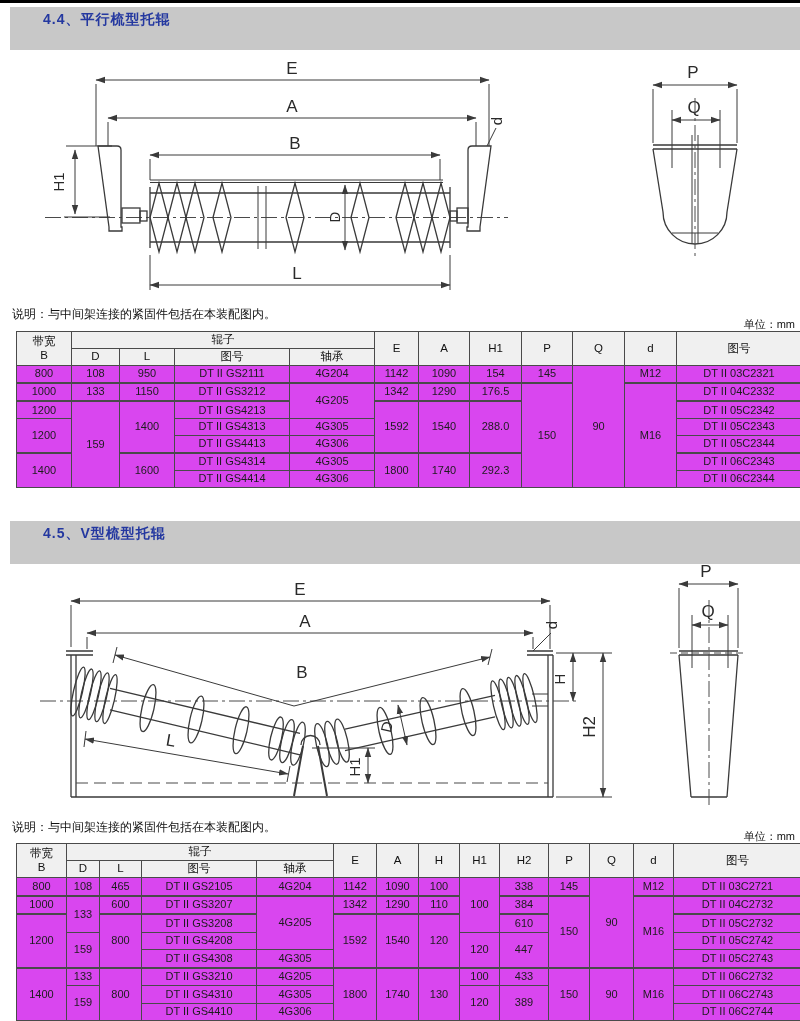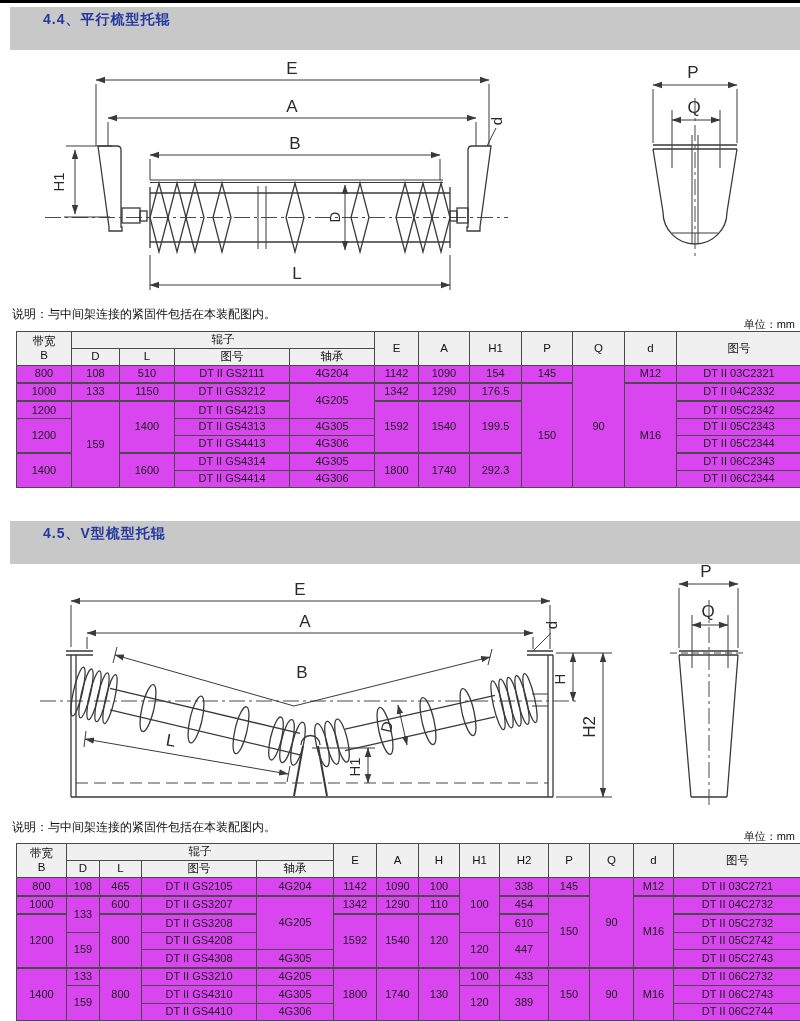--- a/index.html
+++ b/index.html
@@ -152,21 +152,21 @@
         <th>D</th>
         <th>L</th>
         <th>图号</th>
         <th>轴承</th>
       </tr>
     </thead>
     <tbody>
       <tr>
         <td>800</td>
         <td>108</td>
-        <td>510</td>
+        <td>950</td>
         <td>DT II GS2111</td>
         <td>4G204</td>
         <td>1142</td>
         <td>1090</td>
         <td>154</td>
         <td>145</td>
         <td rowspan="7">90</td>
         <td>M12</td>
         <td>DT II 03C2321</td>
       </tr>
@@ -183,21 +183,21 @@
         <td rowspan="6">M16</td>
         <td>DT II 04C2332</td>
       </tr>
       <tr class="grp">
         <td>1200</td>
         <td rowspan="5">159</td>
         <td rowspan="3">1400</td>
         <td>DT II GS4213</td>
         <td rowspan="3">1592</td>
         <td rowspan="3">1540</td>
-        <td rowspan="3">199.5</td>
+        <td rowspan="3">288.0</td>
         <td>DT II 05C2342</td>
       </tr>
       <tr>
         <td rowspan="2">1200</td>
         <td>DT II GS4313</td>
         <td>4G305</td>
         <td>DT II 05C2343</td>
       </tr>
       <tr>
         <td>DT II GS4413</td>
@@ -374,21 +374,21 @@
       </tr>
       <tr class="grp">
         <td>1000</td>
         <td rowspan="2">133</td>
         <td>600</td>
         <td>DT II GS3207</td>
         <td rowspan="3">4G205</td>
         <td>1342</td>
         <td>1290</td>
         <td>110</td>
-        <td>454</td>
+        <td>384</td>
         <td rowspan="4">150</td>
         <td rowspan="4">M16</td>
         <td>DT II 04C2732</td>
       </tr>
       <tr class="grp">
         <td rowspan="3">1200</td>
         <td rowspan="3">800</td>
         <td>DT II GS3208</td>
         <td rowspan="3">1592</td>
         <td rowspan="3">1540</td>

